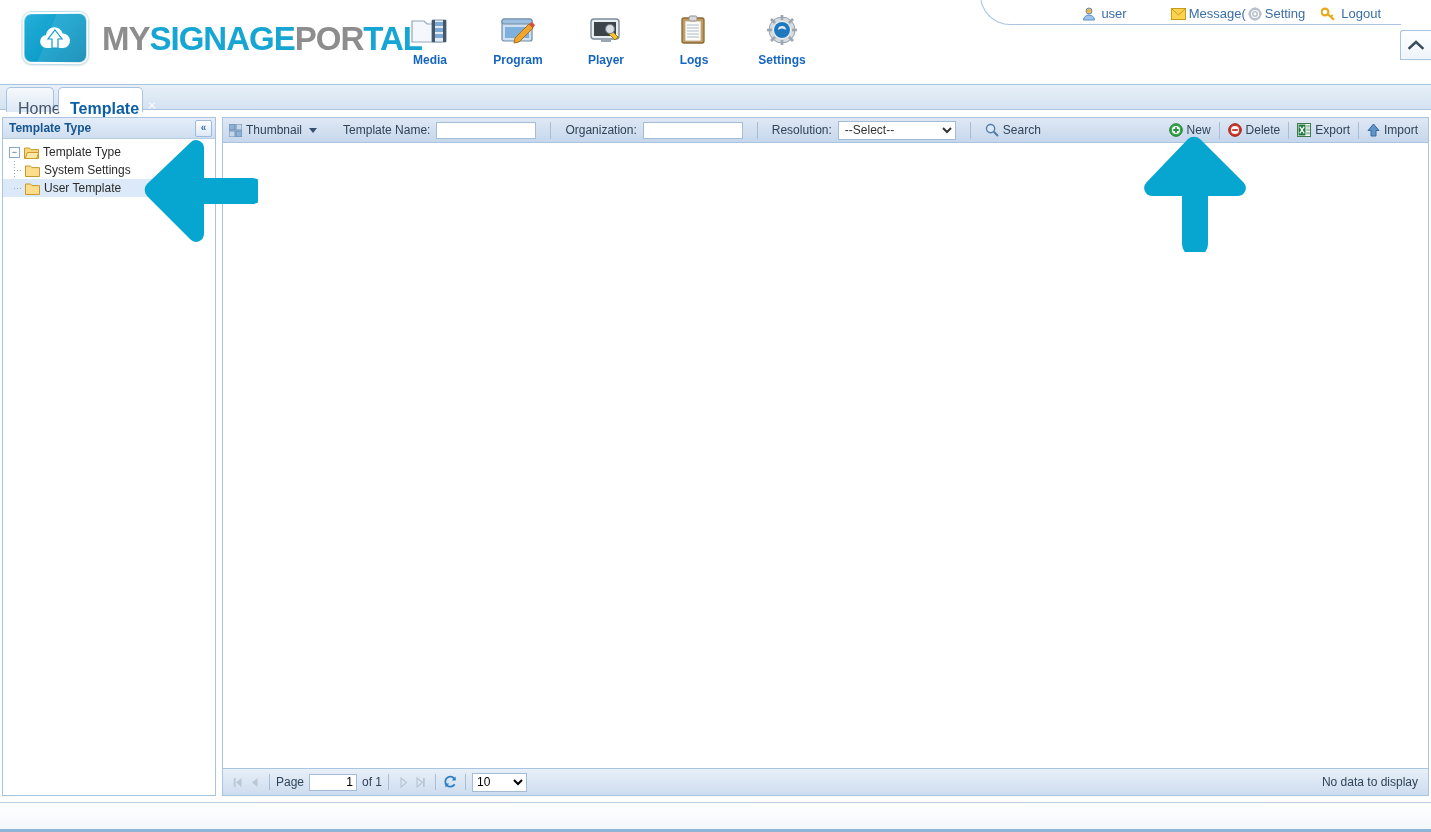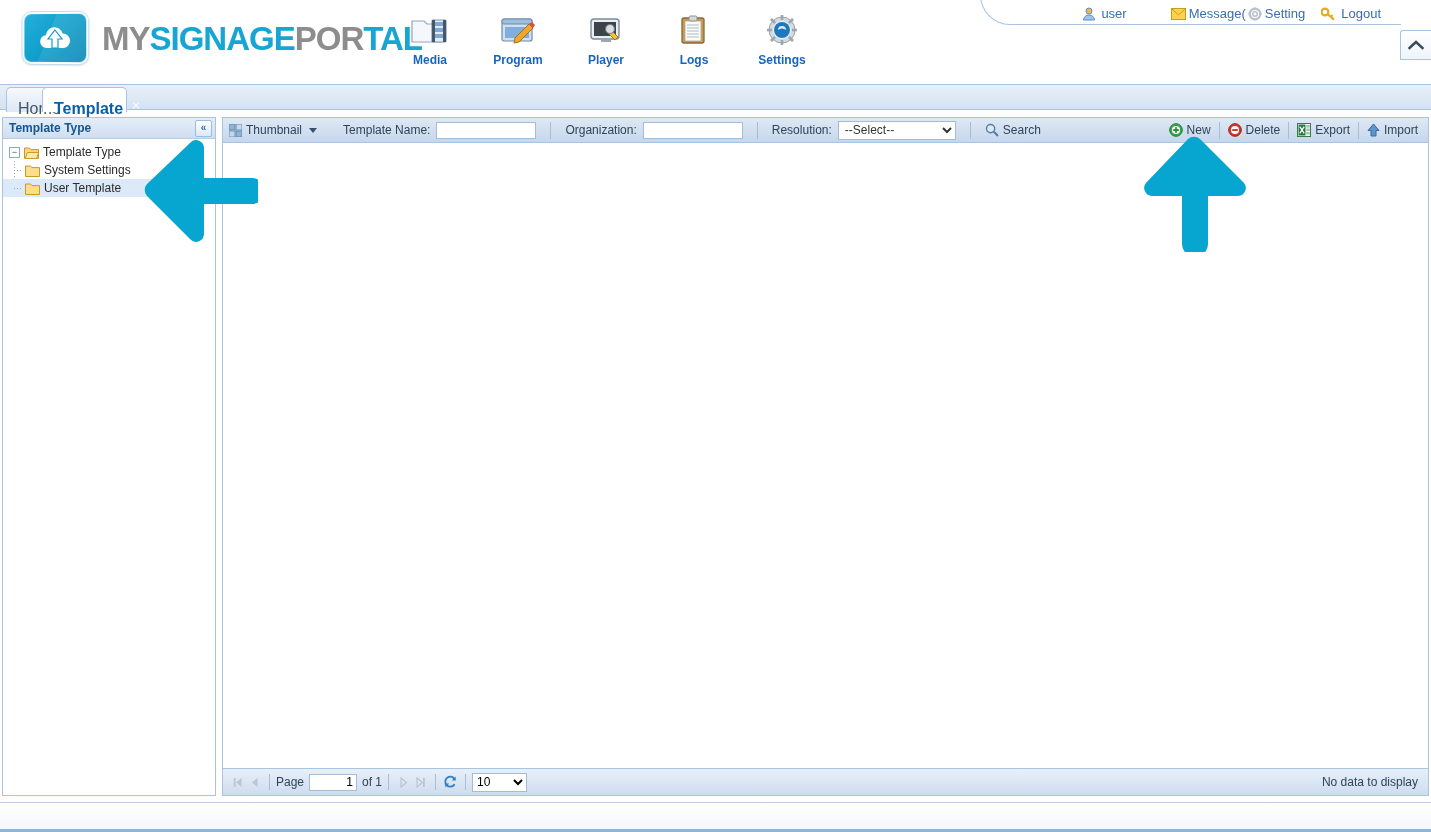--- a/index.html
+++ b/index.html
@@ -333,21 +333,21 @@
       <svg width="16" height="10" viewBox="0 0 16 10">
         <path d="M1.5 8 L8 2 L14.5 8" fill="none" stroke="#3a4a58" stroke-width="2.4" stroke-linecap="square"></path>
       </svg>
     </div>
   </div>
 
   <div class="tabstrip">
     <div class="tab" style="left:6px;width:48px;">
       <span>Home</span>
     </div>
-    <div class="tab active" style="left:42px;width:85px;">
+    <div class="tab active" style="left:58px;width:85px;">
       <span>Template</span>
       <span class="closex"></span>
     </div>
   </div>
 
   <div class="leftpanel">
     <div class="lp-head">
       <span>Template Type</span>
       <span class="lp-collapse">«</span>
     </div>

